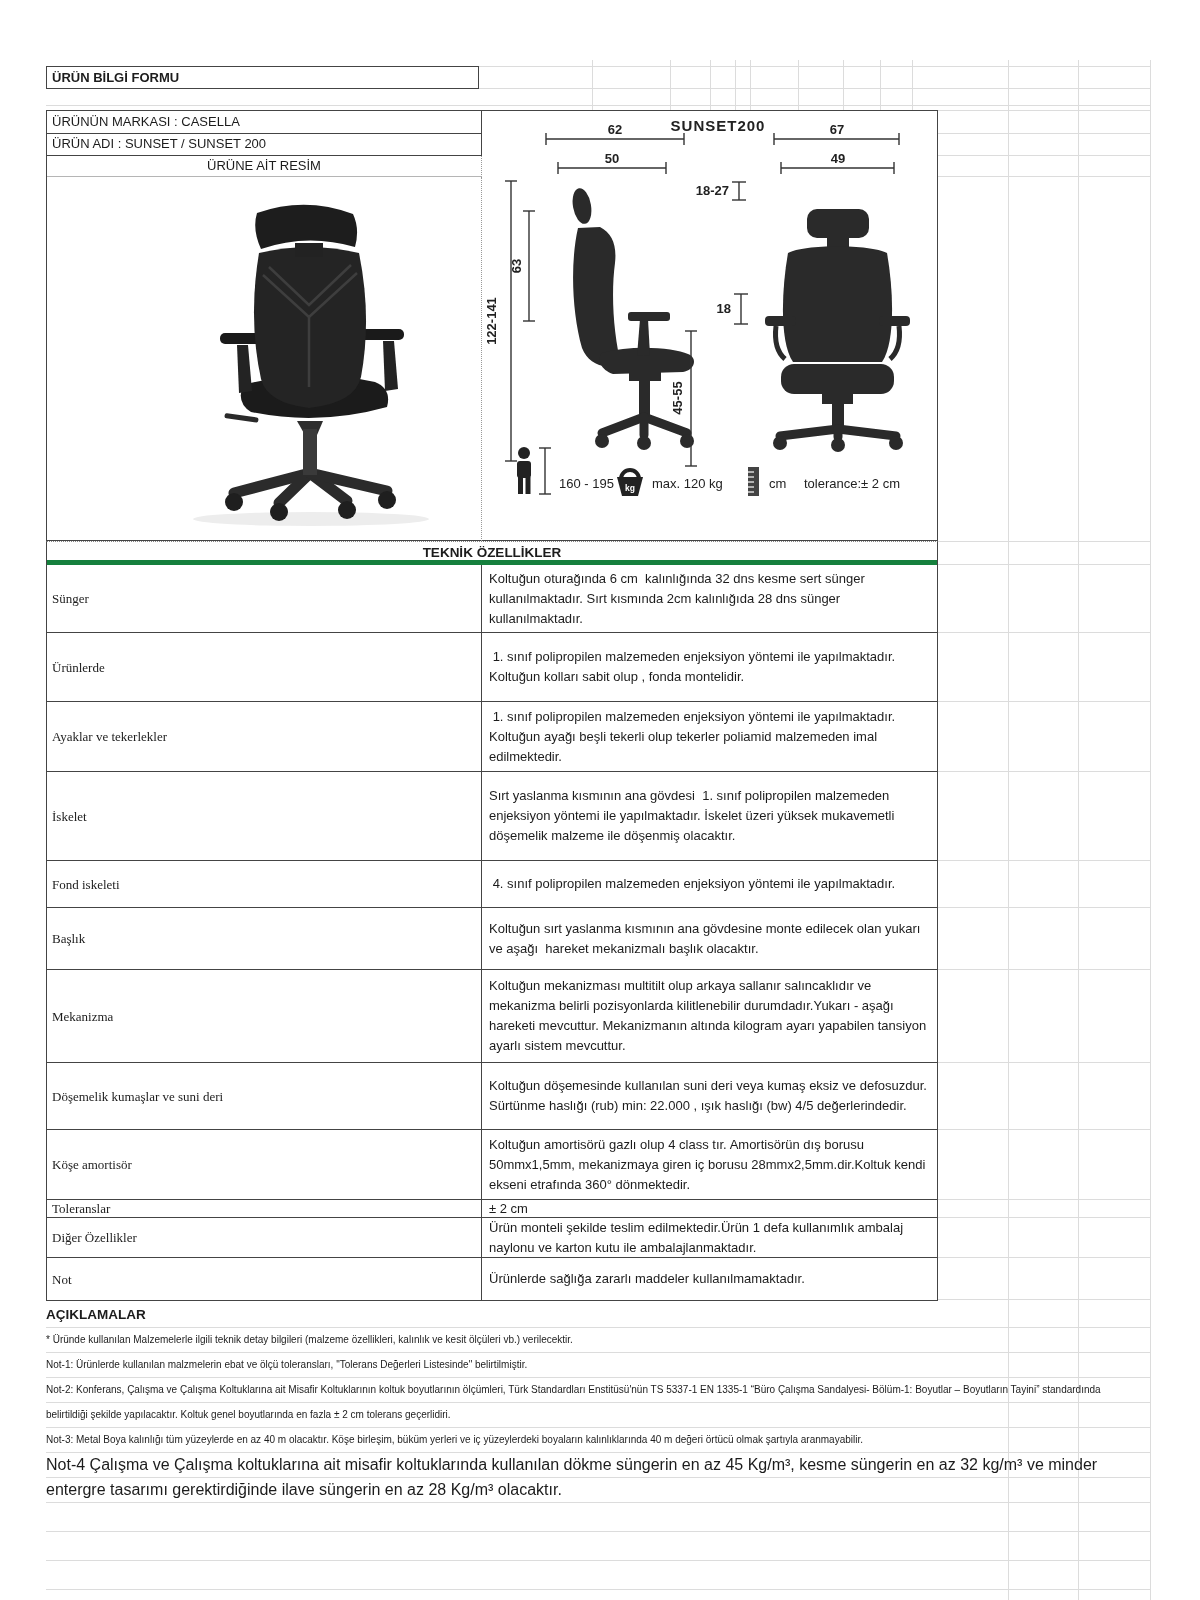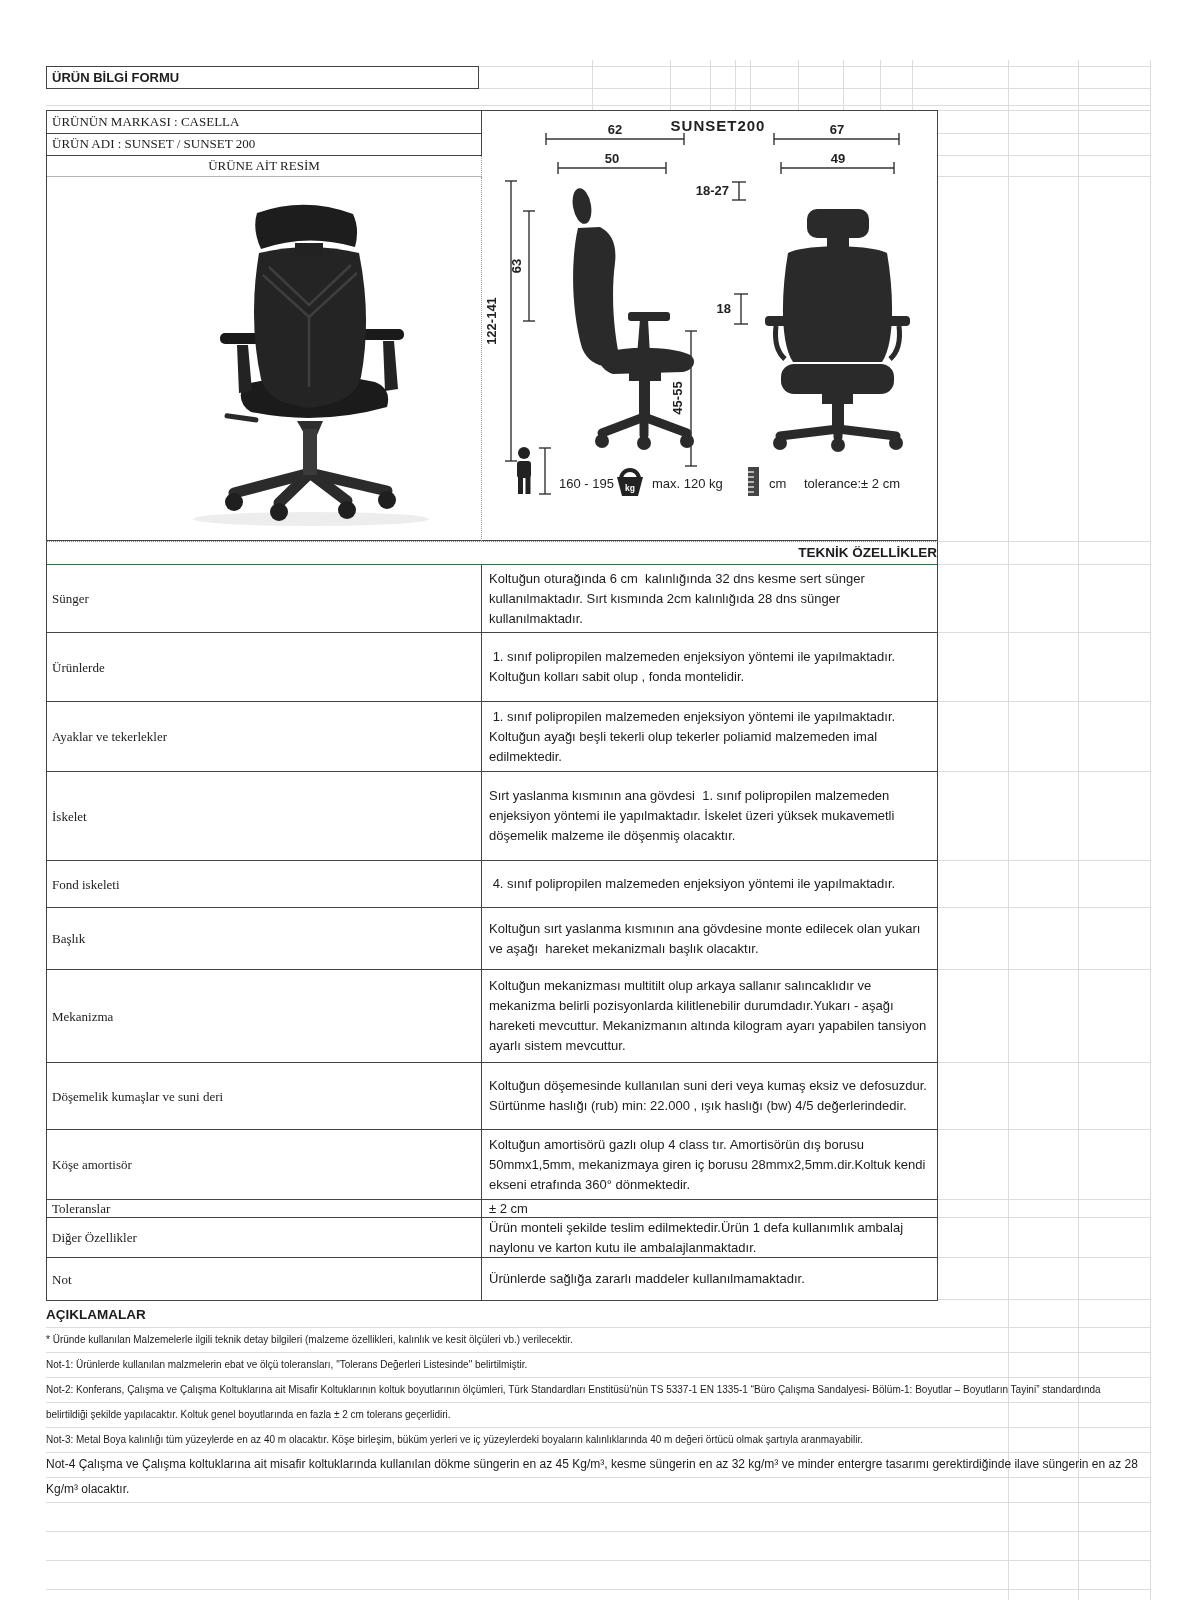--- a/index.html
+++ b/index.html
@@ -8,44 +8,44 @@
   #gridlayer{position:absolute;left:0;top:0;z-index:0;}
   .abs{position:absolute;box-sizing:border-box;}
 
   
   #form-title{left:46px;top:66px;width:433px;height:23px;border:1px solid #444;
               font-weight:bold;font-size:13px;line-height:21px;padding-left:5px;z-index:3;background:#fff;}
 
   
   #info-section{left:46px;top:110px;width:892px;height:431px;border:1px solid #444;z-index:2;background:#fff;}
   .info-row{box-sizing:border-box;width:435px;font-size:13px;padding-left:5px;background:#fff;
-            border-bottom:1px solid #444;border-right:1px solid #444;position:relative;z-index:2;font-family:Liberation Serif, serif;}
+            border-bottom:1px solid #444;border-right:1px solid #444;position:relative;z-index:2;}
   #row-brand{height:23px;line-height:21px;}
   #row-name{height:22px;line-height:20px;}
   #row-caption{height:21px;line-height:19px;text-align:center;padding-left:0;
                border-bottom:1px solid #b5b5b5;border-right:1px dotted #999;}
   #photo-area{position:absolute;left:0;top:66px;width:435px;height:364px;border-right:1px dotted #999;box-sizing:border-box;}
   #diagram-area{position:absolute;left:435px;top:0;width:456px;height:430px;}
 
   
   #tech{left:46px;top:541px;width:892px;border:1px solid #444;border-top:1px dotted #888;z-index:2;background:#fff;}
-  #tech-header{height:23px;border-bottom:1px solid #15803d;text-align:right;font-weight:bold;
+  #tech-header{height:23px;border-bottom:5px solid #15803d;text-align:center;font-weight:bold;
                font-size:13.5px;line-height:22px;box-sizing:border-box;}
   .trow{display:flex;border-bottom:1px solid #444;box-sizing:border-box;}
   .trow:last-child{border-bottom:none;}
   .tlabel{width:435px;border-right:1px solid #444;display:flex;align-items:center;
           padding:2px 5px;box-sizing:border-box;font-size:13px;line-height:17px;font-family:Liberation Serif, serif;}
   .tvalue{flex:1;display:flex;align-items:center;padding:2px 7px;box-sizing:border-box;
           font-size:13px;line-height:20px;white-space:pre-wrap;}
 
   
   #notes{left:46px;top:1302px;width:1092px;z-index:2;}
   #notes-title{font-weight:bold;font-size:13.5px;line-height:25px;}
   .note{margin:0;font-size:10px;line-height:25px;}
-  .note.small{font-size:12px;line-height:25px;}
+  .note.small{font-size:16px;line-height:25px;}
 
   svg text{font-family:"Liberation Sans",sans-serif;}
   .dimtxt{font-size:13px;font-weight:bold;fill:#222;}
   .legtxt{font-size:13px;fill:#222;}
   .dimline{stroke:#333;stroke-width:1.4;}
 </style>
 </head>
 <body>
 
 <div id="page">

